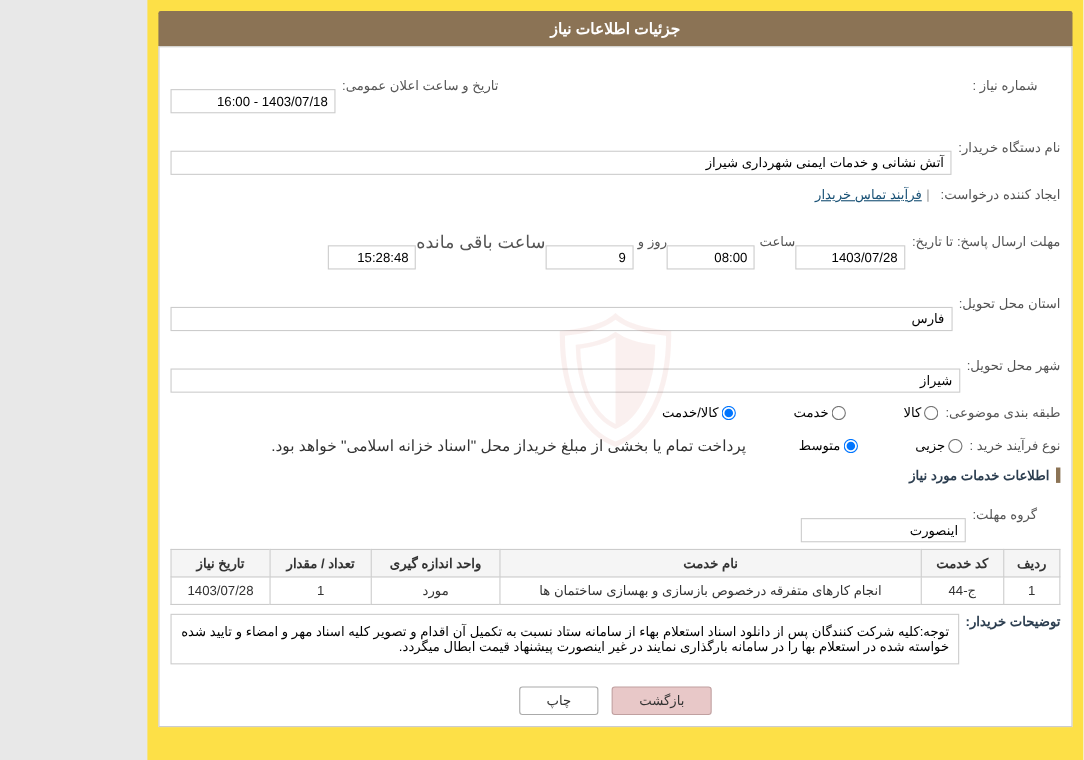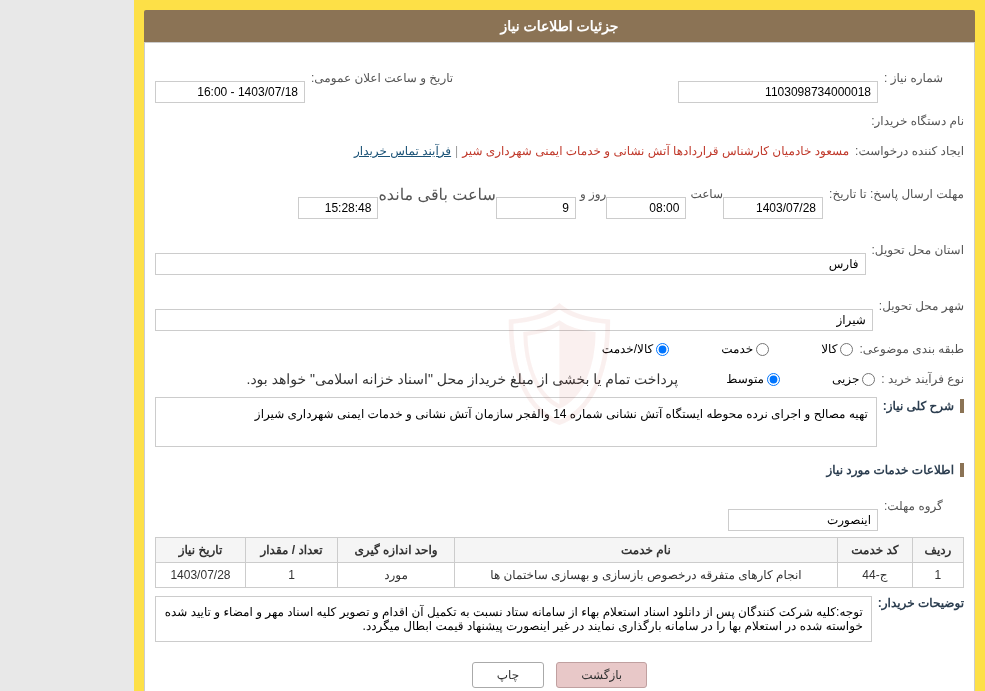--- a/index.html
+++ b/index.html
@@ -206,33 +206,32 @@
 
 <div class="page-wrapper">
   <div class="header-bar">جزئیات اطلاعات نیاز</div>
 
   <div class="main-content">
     <div class="content-area">
       <div class="shield-watermark">🛡</div>
 
       <div class="info-row">
         <span class="label">شماره نیاز :</span>
-        <div class="value-box fixed-200">1103098734000018</div>
         <div class="spacer"></div>
         <span class="label">تاریخ و ساعت اعلان عمومی:</span>
         <div class="value-box fixed-150">1403/07/18 - 16:00</div>
       </div>
 
       <div class="info-row">
         <span class="label">نام دستگاه خریدار:</span>
+        <div class="value-box wide">آتش نشانی و خدمات ایمنی شهرداری شیراز</div>
       </div>
 
       <div class="info-row">
         <span class="label">ایجاد کننده درخواست:</span>
-        <span class="link-text">مسعود خادمیان کارشناس قراردادها آتش نشانی و خدمات ایمنی شهرداری شیر</span>
         <span style="margin: 0 4px; color: #999;">|</span>
         <a class="contact-link">فرآیند تماس خریدار</a>
       </div>
 
       <div class="info-row">
         <span class="label">مهلت ارسال پاسخ: تا تاریخ:</span>
         <div class="value-box fixed-100">1403/07/28</div>
         <span class="inline-label">ساعت</span>
         <div class="value-box fixed-80">08:00</div>
         <span class="inline-label">روز و</span>
@@ -277,26 +276,20 @@
             <span>جزیی</span>
           </div>
           <div class="radio-item">
             <input type="radio" name="purchase_type" checked="" style="">
             <span>متوسط</span>
           </div>
         </div>
         <span class="note-text" style="margin-right: 8px;">پرداخت تمام یا بخشی از مبلغ خریداز محل "اسناد خزانه اسلامی" خواهد بود.</span>
       </div>
 
-      <div style="display: flex; align-items: flex-start; margin-bottom: 8px;">
-        <div class="section-header" style="margin: 0; margin-left: 6px; align-self: flex-start; padding-top: 2px;">
-          <span>شرح کلی نیاز:</span>
-        </div>
-        <div class="description-box" style="flex: 1;">تهیه مصالح و اجرای نرده محوطه ایستگاه آتش نشانی شماره 14 والفجر سازمان آتش نشانی و خدمات ایمنی شهرداری شیراز</div>
-      </div>
 
       <div class="section-header">اطلاعات خدمات مورد نیاز</div>
 
       <div class="group-row">
         <span class="label">گروه مهلت:</span>
         <div class="value-box fixed-150">اینصورت</div>
       </div>
 
       <table>
         <thead>

